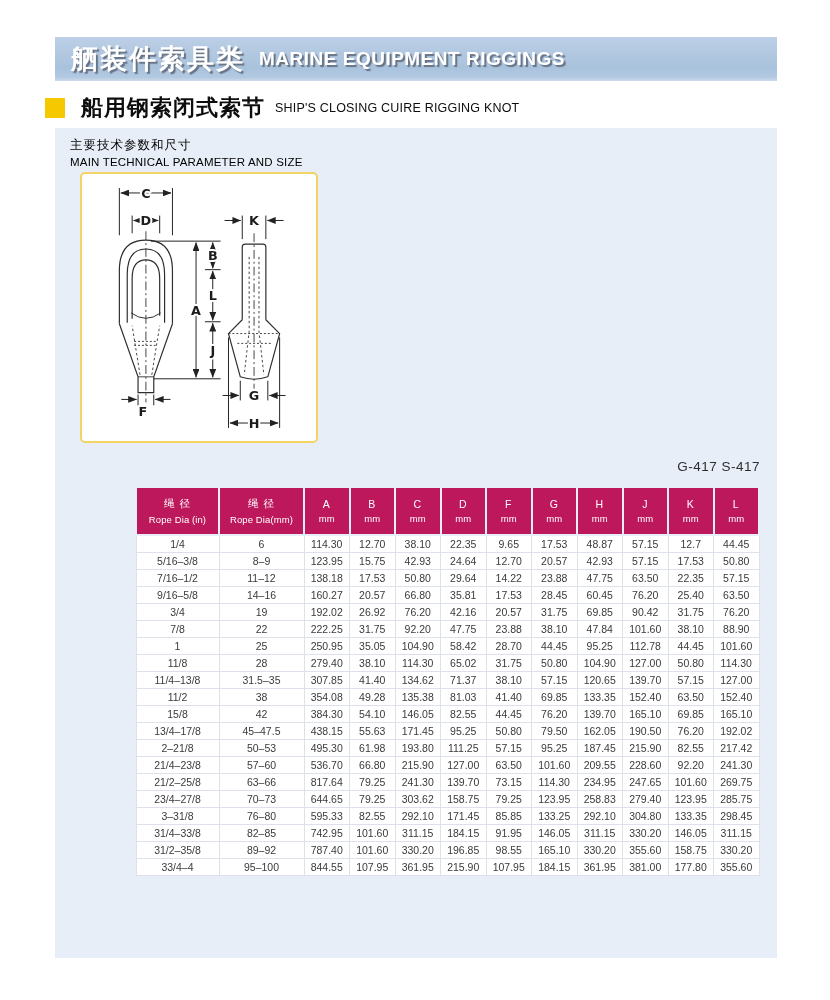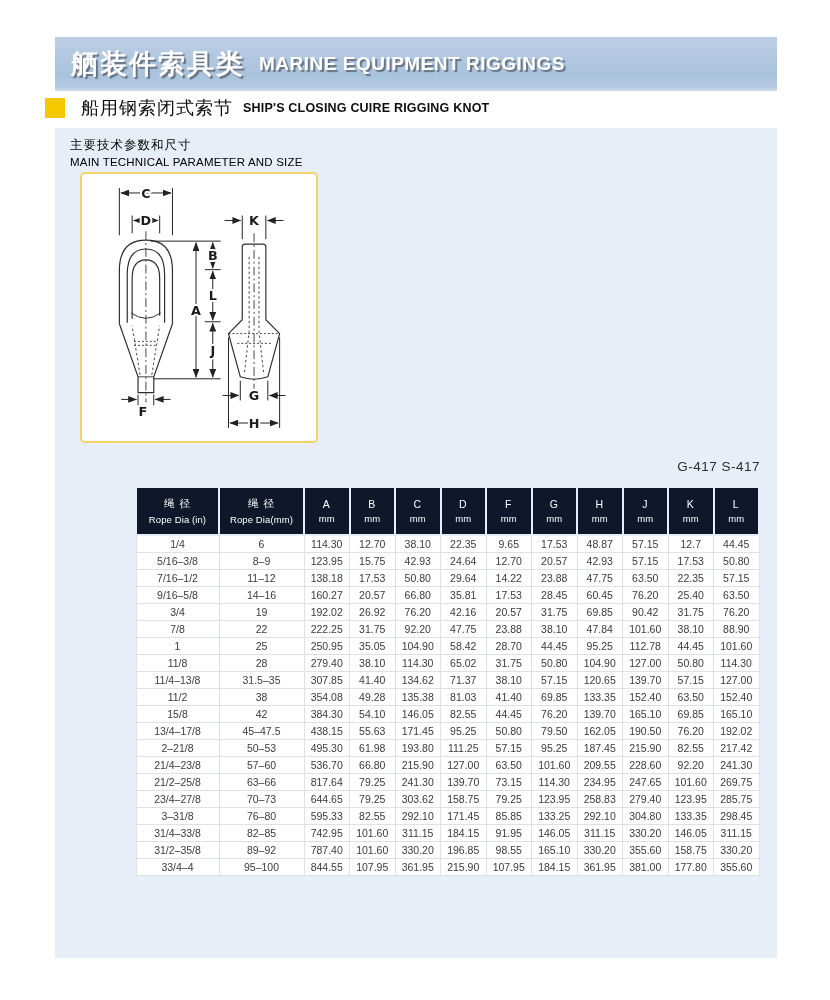--- a/index.html
+++ b/index.html
@@ -7,41 +7,41 @@
   body {
     width: 830px; height: 1000px;
     font-family: "Liberation Sans", "DejaVu Sans", sans-serif;
     position: relative;
     overflow: hidden;
   }
   .page { position: absolute; inset: 0; background: #ffffff; }
 
   
   .banner {
-    position: absolute; left: 55px; top: 37px; width: 722px; height: 54px;
+    position: absolute; left: 55px; top: 37px; width: 722px; height: 44px;
     background: linear-gradient(180deg, #bccfe6 0%, #a9c2dc 70%, #b3c9e2 92%, #cddbec 100%);
     display: flex; align-items: center; gap: 14px; padding-left: 16px;
   }
   .banner-zh {
     font-size: 27px; font-weight: bold; color: #ffffff; letter-spacing: 2px;
     text-shadow: 2px 2px 1px rgba(90,100,115,0.85);
   }
   .banner-en {
     font-size: 19px; font-weight: bold; color: #ffffff; letter-spacing: 0.5px;
     text-shadow: 2px 2px 1px rgba(90,100,115,0.85);
   }
 
   
   .section-row {
     position: absolute; left: 45px; top: 97px; height: 22px;
     display: flex; align-items: center;
   }
   .bullet-square { width: 20px; height: 20px; background: #f6c800; }
-  .section-zh { font-size: 18px; font-weight: normal; color: #0d0d0d; margin-left: 16px; letter-spacing: 1px; }
-  .section-en { font-size: 12.5px; font-weight: bold; color: #0d0d0d; margin-left: 10px; letter-spacing: 0.2px; }
+  .section-zh { font-size: 22px; font-weight: bold; color: #0d0d0d; margin-left: 16px; letter-spacing: 1px; }
+  .section-en { font-size: 12.5px; font-weight: normal; color: #0d0d0d; margin-left: 10px; letter-spacing: 0.2px; }
 
   
   .panel {
     position: absolute; left: 55px; top: 128px; width: 722px; height: 830px;
     background: #e8eef7;
   }
   .subtitle { position: absolute; left: 15px; top: 9px; color: #000000; }
   .subtitle-zh { font-size: 12.5px; letter-spacing: 1px; }
   .subtitle-en { font-size: 11.5px; margin-top: 2px; letter-spacing: 0.2px; }
 
@@ -65,21 +65,21 @@
 
   
   .spec-table {
     position: absolute; left: 80px; top: 358px; width: 623px;
     border-collapse: collapse; table-layout: fixed;
   }
   .spec-table col.c-in  { width: 83px; }
   .spec-table col.c-mm  { width: 85px; }
   .spec-table col.c-num { width: 45.5px; }
   .spec-table th {
-    background: #0f172a; color: #ffffff; font-weight: normal;
+    background: #be185d; color: #ffffff; font-weight: normal;
     height: 48px; vertical-align: middle; text-align: center;
     border: 2px solid #e8eef7;
   }
   .spec-table th .th-top { font-size: 10.5px; letter-spacing: 1px; }
   .spec-table th .th-bottom { font-size: 9.5px; margin-top: 3px; letter-spacing: 0.1px; }
   .spec-table td {
     background: #ffffff; color: #3a3a3a; font-size: 10.5px;
     height: 17px; text-align: center; vertical-align: middle;
     border: 1px solid #dde2ea; padding: 0 1px;
     white-space: nowrap; overflow: hidden;

